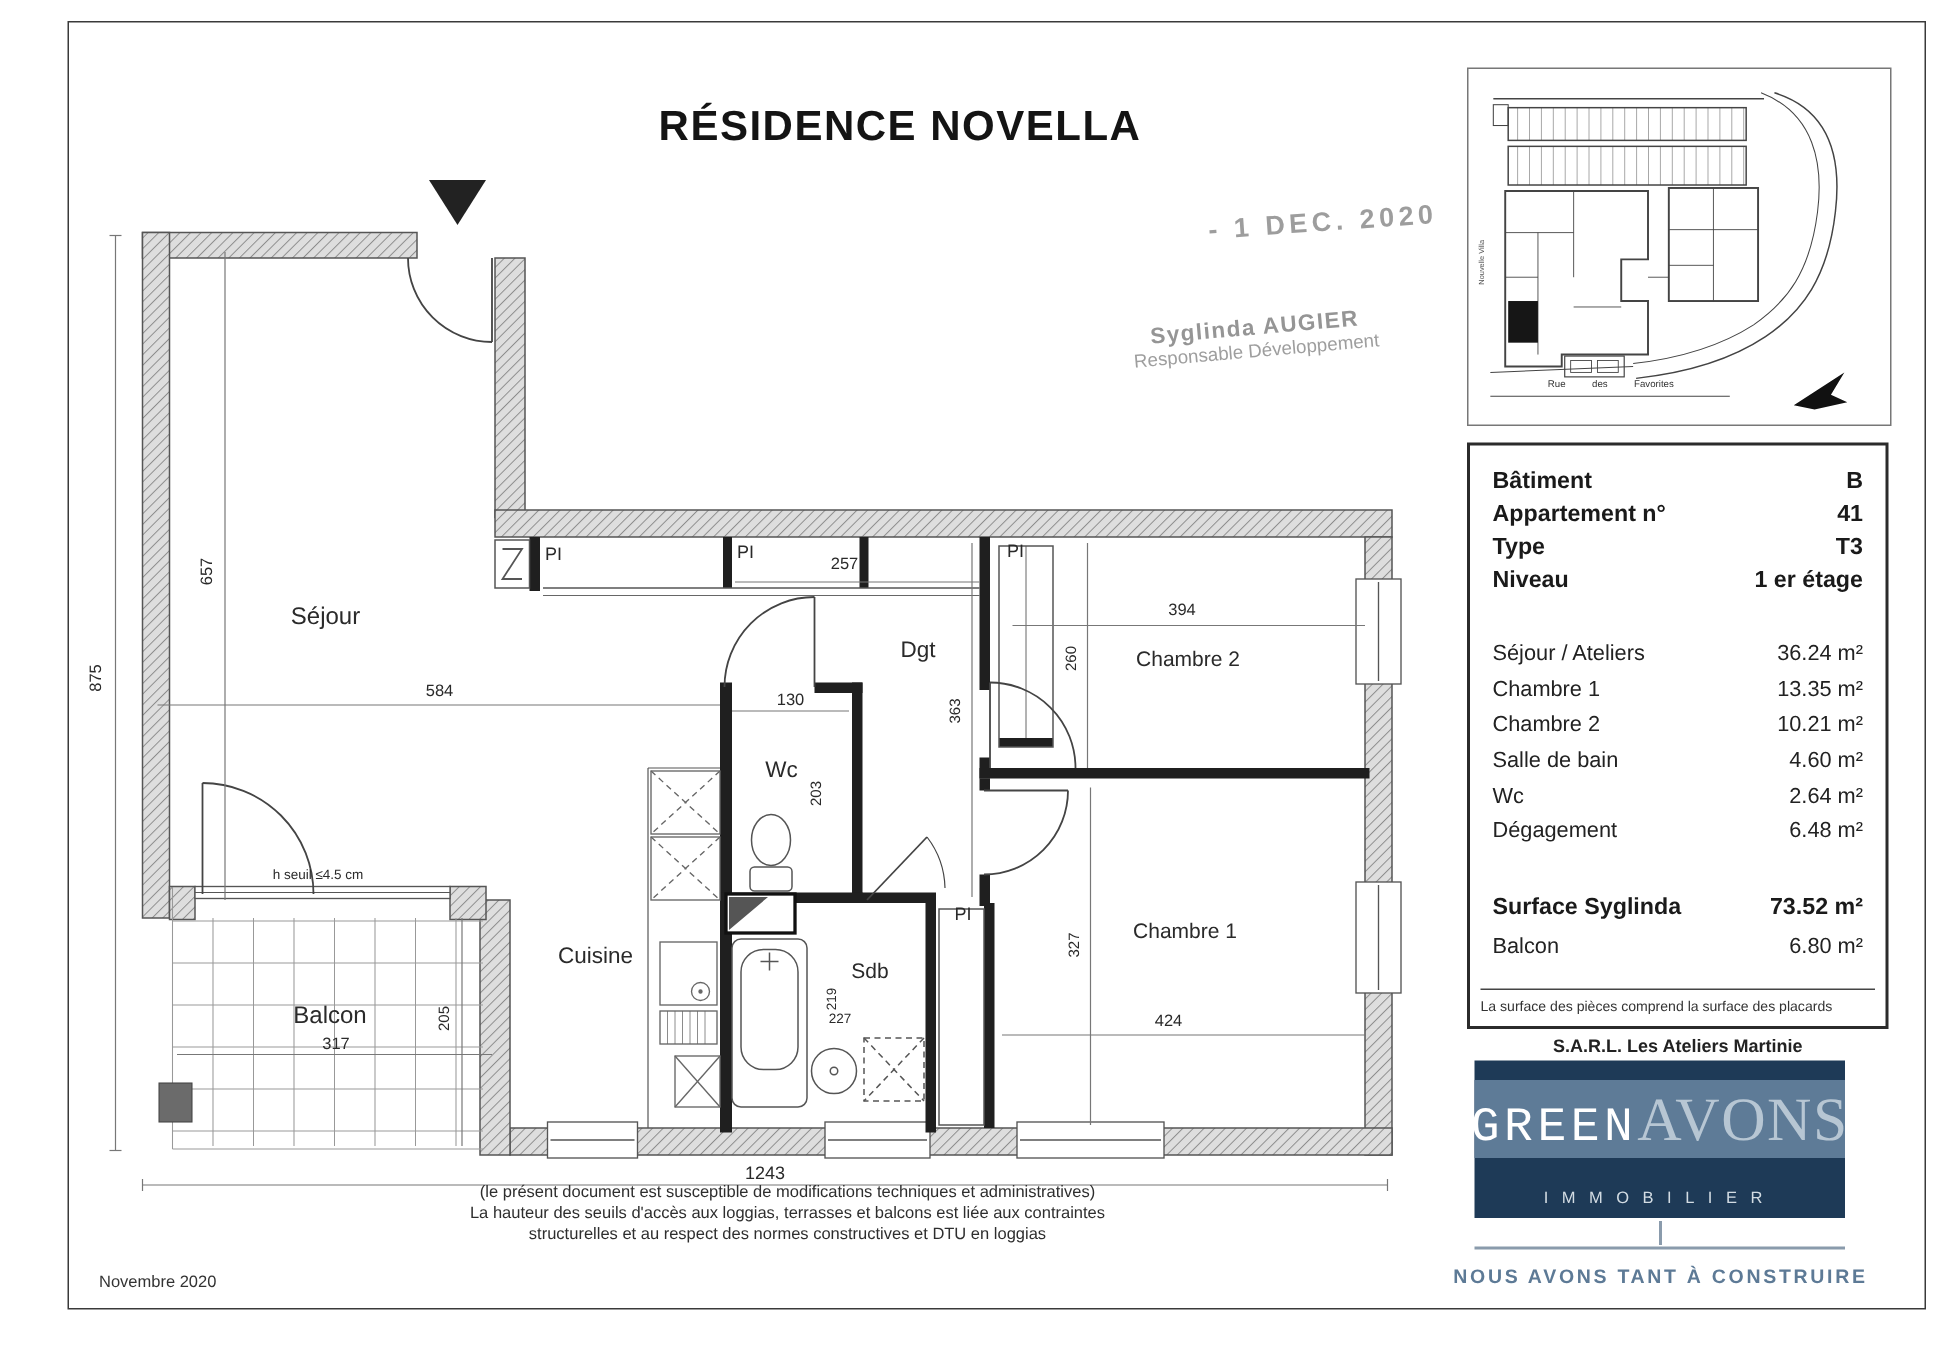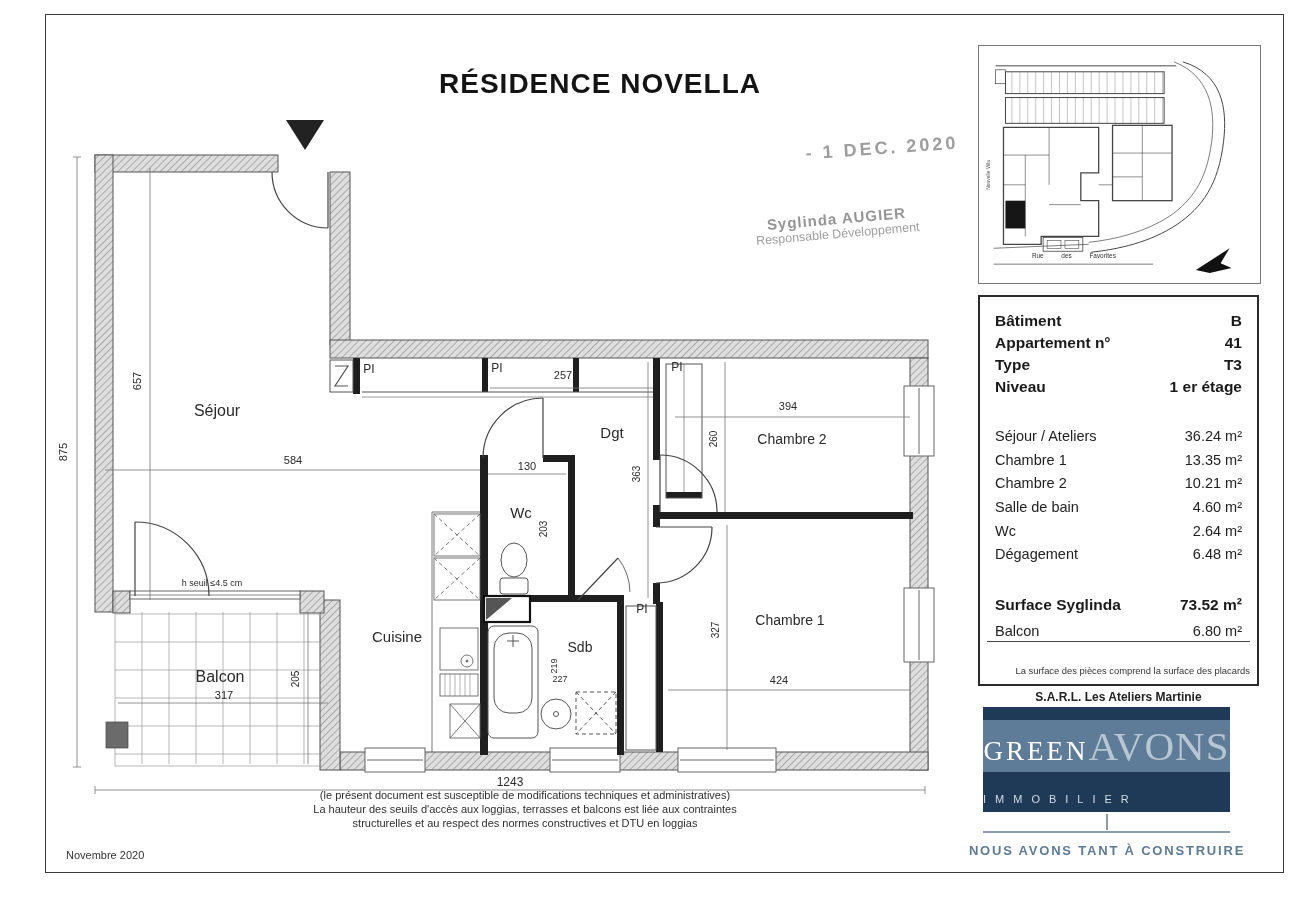--- a/index.html
+++ b/index.html
@@ -18,29 +18,29 @@
   #plan-svg{position:absolute;left:0;top:0;}
   .sitemap{position:absolute;left:958px;top:45px;width:281px;height:237px;border:1px solid #777;background:#fff;}
   .infobox{position:absolute;left:958px;top:295px;width:281px;height:391px;border:2px solid #2b2b2b;
            padding:13px 15px 8px 15px;box-sizing:border-box;display:flex;flex-direction:column;background:#fff;}
   .irow{display:flex;justify-content:space-between;font-weight:700;font-size:15.5px;line-height:1.42;align-items:center;}
   .surfaces{margin-top:27px;}
   .srow{display:flex;justify-content:space-between;font-size:14.5px;line-height:1.63;color:#222;}
   .total-row{display:flex;justify-content:space-between;font-size:15.5px;font-weight:700;margin-top:29px;}
   .balc-row{display:flex;justify-content:space-between;font-size:14.5px;margin-top:9px;color:#222;}
   .note{margin-top:auto;border-top:1.5px solid #444;margin-left:-8px;margin-right:-8px;
-        padding-top:23px;font-size:9.4px;text-align:right;white-space:nowrap;color:#333;}
+        padding-top:5px;font-size:9.4px;text-align:left;white-space:nowrap;color:#333;}
   .company{position:absolute;left:958px;top:690px;width:281px;text-align:center;
            font-size:12px;font-weight:700;color:#222;}
   .logo{position:absolute;left:963px;top:707px;width:247px;height:105px;background:#1e3a57;}
   .logo-band{position:absolute;left:0;top:13px;width:100%;height:52px;background:#5e7b97;
              display:flex;justify-content:center;align-items:baseline;}
-  .logo-green{font-family:Liberation Serif, serif;font-size:27px;color:#ffffff;letter-spacing:3px;line-height:52px;}
+  .logo-green{font-family:Liberation Mono, monospace;font-size:32px;color:#ffffff;letter-spacing:3px;line-height:52px;}
   .logo-city{font-family:"Liberation Serif",serif;font-size:41px;color:#b7c6d3;letter-spacing:1px;line-height:52px;}
-  .logo-sub{position:absolute;left:0;bottom:7px;width:100%;
+  .logo-sub{position:absolute;left:0;bottom:7px;width:100%;text-align:center;
             font-size:11px;letter-spacing:9px;color:#d3dce3;}
   .logo-tick{position:absolute;left:1086px;top:814px;width:2px;height:16px;background:#8a9bac;}
   .logo-rule{position:absolute;left:963px;top:831px;width:247px;height:2px;background:#8a9bac;}
   .tagline{position:absolute;left:937px;top:843px;width:300px;text-align:center;
            font-size:13px;font-weight:600;letter-spacing:1.8px;color:#5d7a96;}
   .footnote-date{position:absolute;left:46px;top:849px;font-size:11px;color:#333;}
   .disclaimer{position:absolute;left:180px;top:788px;width:650px;text-align:center;
               font-size:11px;line-height:14px;color:#2e2e2e;}
 </style>
 </head>

